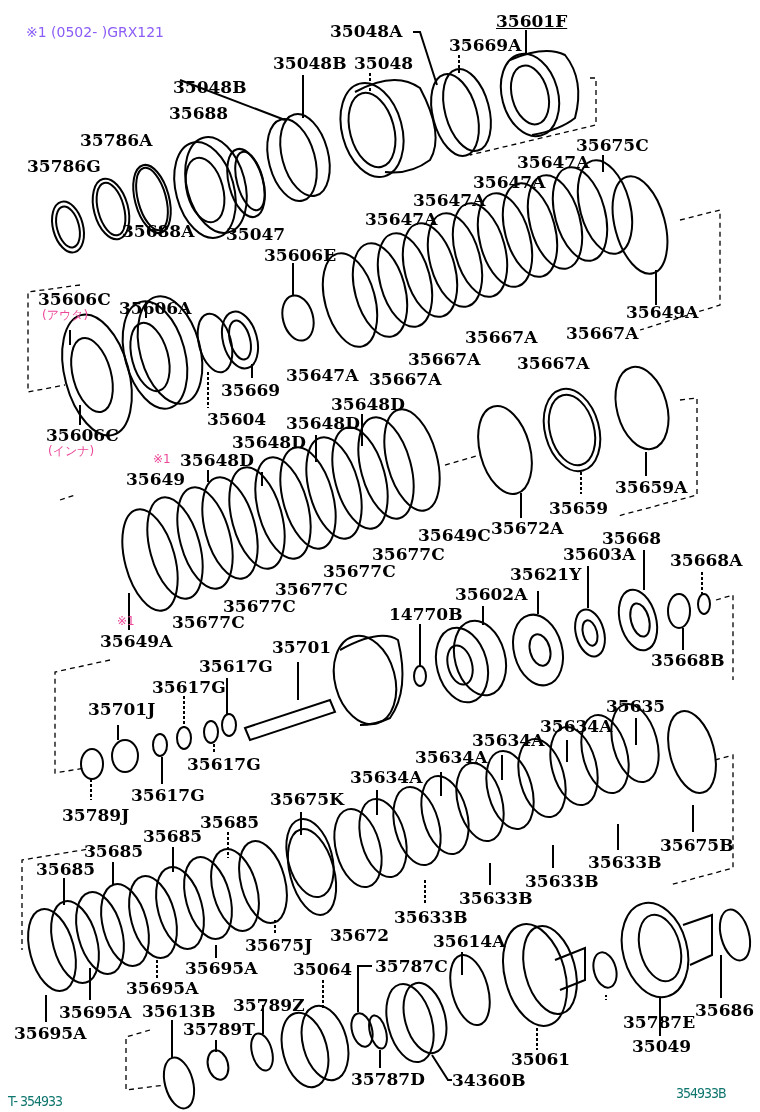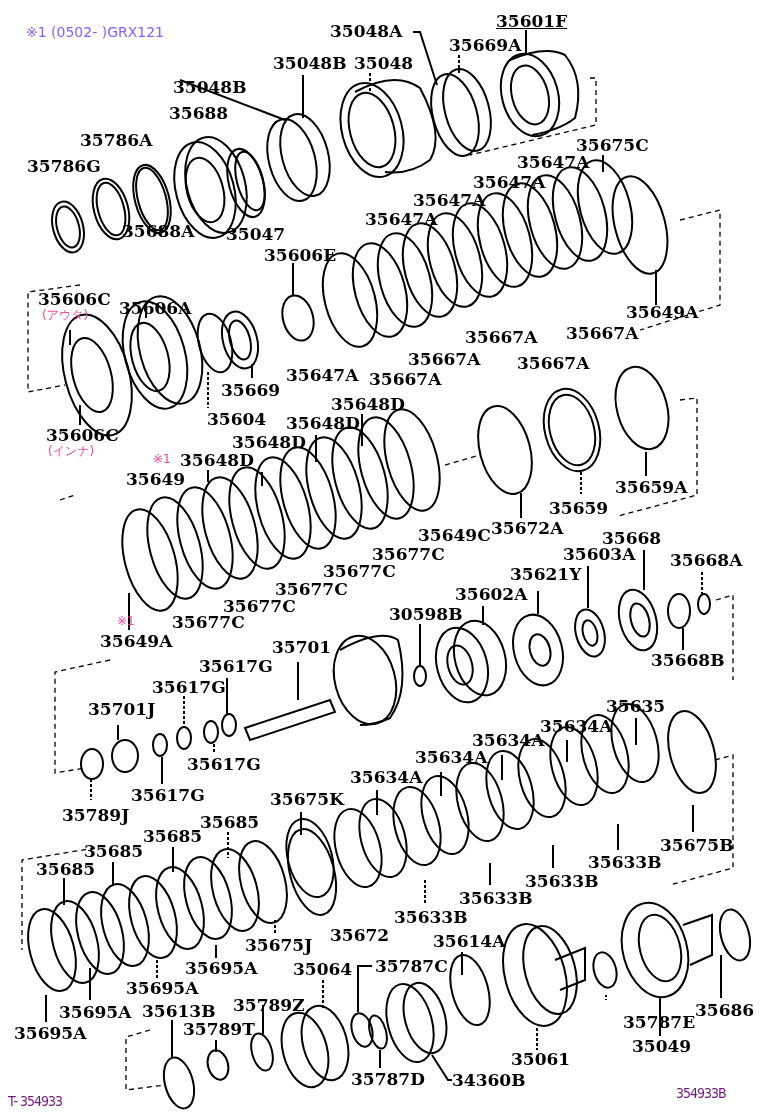--- a/index.html
+++ b/index.html
@@ -1,21 +1,21 @@
 <!DOCTYPE html>
 <html><head>
   <meta charset="utf-8">
   <style>
     html, body { margin: 0; padding: 0; background: #ffffff; }
     body { width: 760px; height: 1112px; position: relative; overflow: hidden; font-family: "DejaVu Serif", serif; }
     #art { position: absolute; left: 0; top: 0; width: 760px; height: 1112px; }
     .lbl { position: absolute; font-family: "DejaVu Serif", serif; font-weight: bold; font-size: 17px; color: #000; white-space: nowrap; letter-spacing: 0px; line-height: 18px; }
     .note { position: absolute; font-family: "DejaVu Sans", sans-serif; font-size: 14px; color: #8b5cf6; white-space: nowrap; line-height: 16px; }
     .sub { position: absolute; font-family: "DejaVu Sans", sans-serif; font-size: 12px; color: #ec4899; white-space: nowrap; }
-    .code { position: absolute; font-family: "DejaVu Sans Condensed", "DejaVu Sans", sans-serif; font-size: 14px; color: #701a75; white-space: nowrap; letter-spacing: -1px; }
+    .code { position: absolute; font-family: "DejaVu Sans Condensed", "DejaVu Sans", sans-serif; font-size: 14px; color: #0f766e; white-space: nowrap; letter-spacing: -1px; }
   </style>
 </head>
 <body>
 
 <svg id="art" viewBox="0 0 760 1112" xmlns="http://www.w3.org/2000/svg" fill="none" stroke="#000" stroke-width="2">
 
   <g>
     <ellipse cx="68" cy="227" rx="15" ry="26" transform="rotate(-15 68 227)"></ellipse>
     <ellipse cx="68" cy="227" rx="11" ry="21" transform="rotate(-15 68 227)"></ellipse>
   </g>
@@ -352,21 +352,21 @@
     <div class="lbl" style="left: 418px; top: 526px;">35649C</div>
     <div class="lbl" style="left: 602px; top: 529px;">35668</div>
     <div class="lbl" style="left: 563px; top: 545px;">35603A</div>
     <div class="lbl" style="left: 670px; top: 551px;">35668A</div>
     <div class="lbl" style="left: 372px; top: 545px;">35677C</div>
     <div class="lbl" style="left: 510px; top: 565px;">35621Y</div>
     <div class="lbl" style="left: 323px; top: 562px;">35677C</div>
     <div class="lbl" style="left: 455px; top: 585px;">35602A</div>
     <div class="lbl" style="left: 275px; top: 580px;">35677C</div>
     <div class="lbl" style="left: 223px; top: 597px;">35677C</div>
-    <div class="lbl" style="left: 389px; top: 605px;">30598B</div>
+    <div class="lbl" style="left: 389px; top: 605px;">14770B</div>
     <div class="lbl" style="left: 172px; top: 613px;">35677C</div>
     <div class="lbl" style="left: 100px; top: 632px;">35649A</div>
     <div class="lbl" style="left: 272px; top: 638px;">35701</div>
     <div class="lbl" style="left: 199px; top: 657px;">35617G</div>
     <div class="lbl" style="left: 651px; top: 651px;">35668B</div>
     <div class="lbl" style="left: 152px; top: 678px;">35617G</div>
     <div class="lbl" style="left: 606px; top: 697px;">35635</div>
     <div class="lbl" style="left: 88px; top: 700px;">35701J</div>
     <div class="lbl" style="left: 540px; top: 717px;">35634A</div>
     <div class="lbl" style="left: 472px; top: 731px;">35634A</div>

